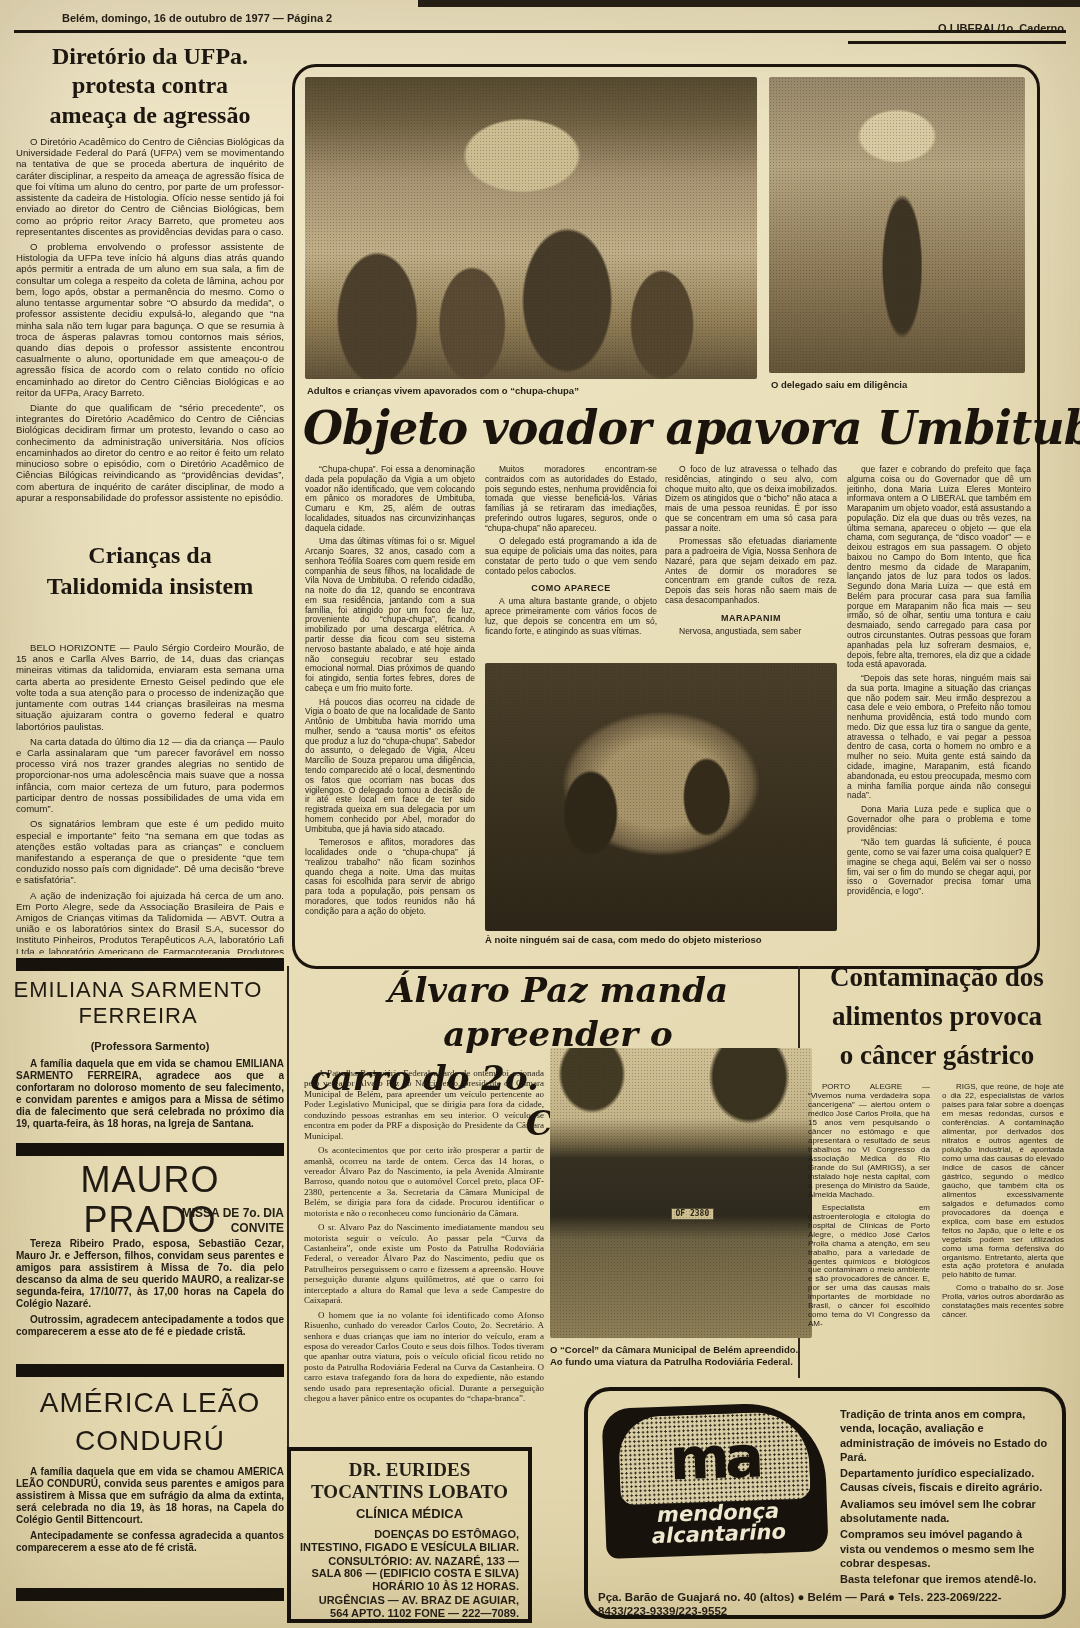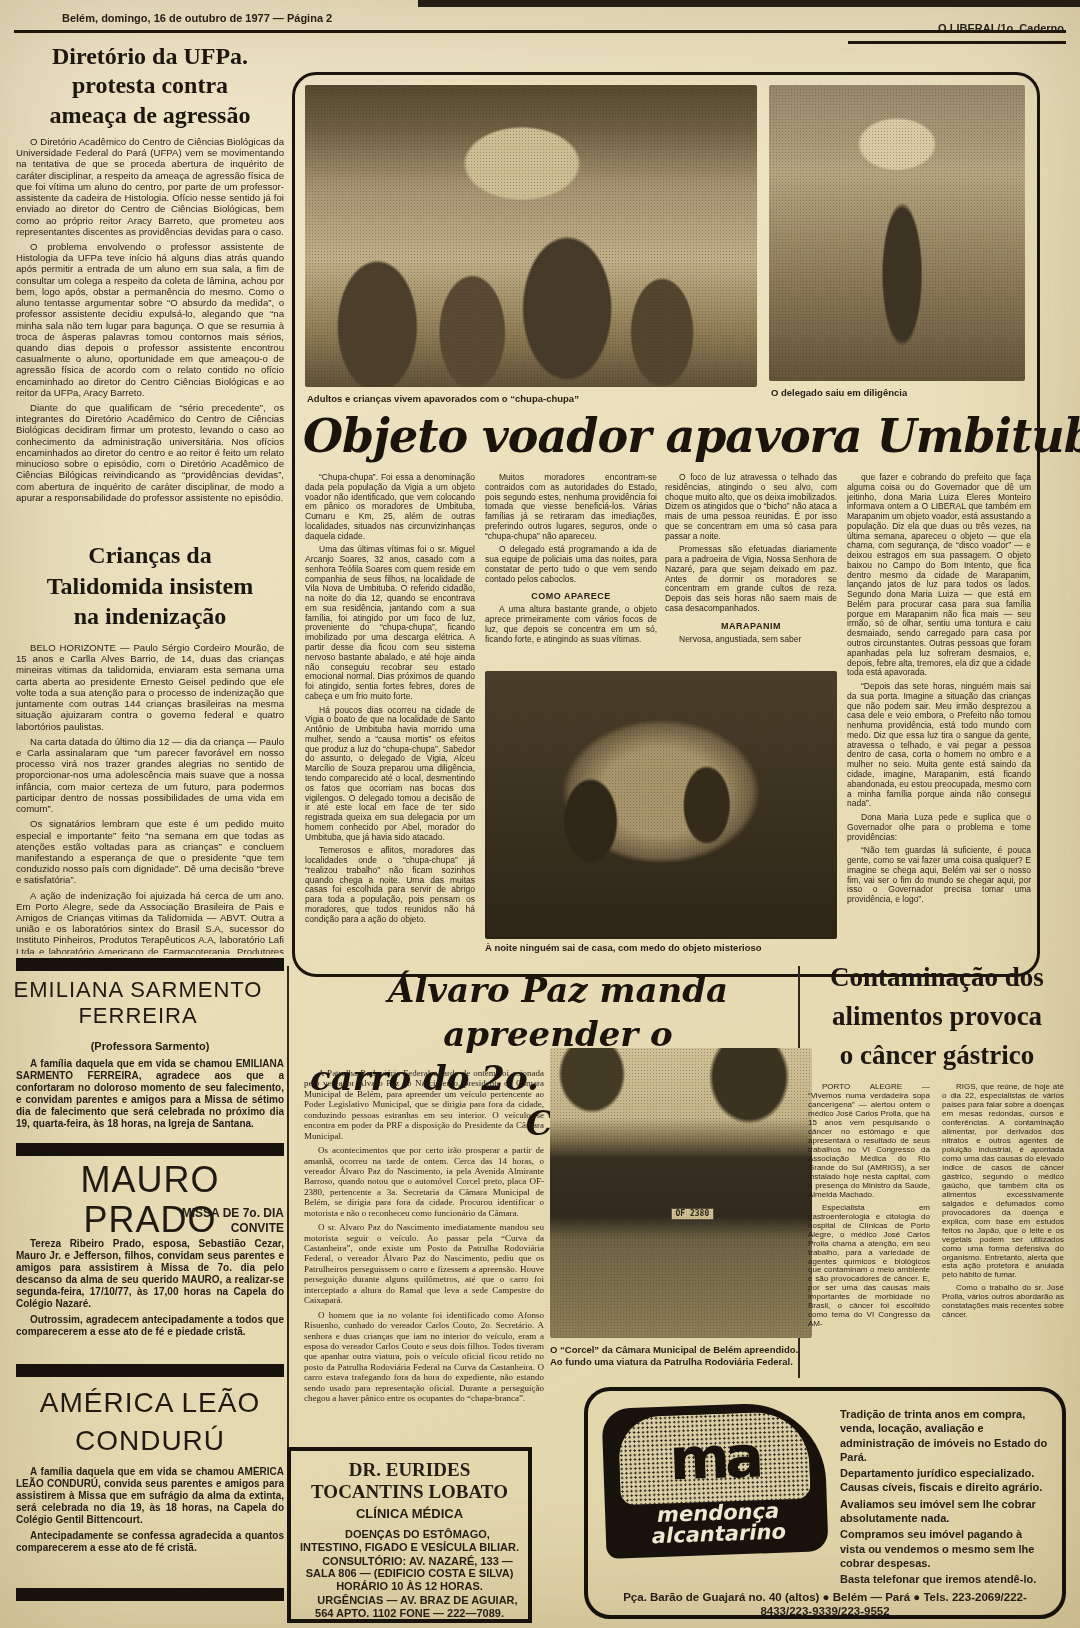--- a/index.html
+++ b/index.html
@@ -27,21 +27,21 @@
   .body-serif{font-family:"Liberation Serif",serif;font-size:9px;line-height:1.16;text-align:justify;overflow:hidden;}
   .body-cancer{font-size:8px;line-height:1.12;text-align:justify;overflow:hidden;}
   .obit-body{font-size:10px;line-height:1.2;font-weight:bold;text-align:justify;overflow:hidden;}
   .obit-title{font-family:"Liberation Sans",sans-serif;font-weight:400;letter-spacing:1px;text-align:center;color:#201a12;}
   .subhead{font:bold 9px/1.2 "Liberation Sans",sans-serif;text-align:center;letter-spacing:.5px;margin:3px 0;}
   .cap{font:bold 9.5px/1.25 "Liberation Sans",sans-serif;color:#241e15;}
   .bar{position:absolute;left:16px;width:268px;height:13px;background:#17120c;}
   .vrule{position:absolute;width:2px;background:#30281c;}
 
   
-  .mainbox{position:absolute;left:292px;top:72px;width:748px;height:905px;
+  .mainbox{position:absolute;left:292px;top:64px;width:748px;height:905px;
            border:3px solid #1b150d;border-radius:24px;box-sizing:border-box;}
 
   
   .photo{position:absolute;overflow:hidden;border-radius:2px;}
   .photo::after{content:"";position:absolute;inset:0;
     background-image:radial-gradient(rgba(52,42,26,.30) .6px,transparent .95px);
     background-size:3px 3px;}
   #photo-crowd{background:
     radial-gradient(70px 115px at 16% 80%,#4c3f2c 0 55%,transparent 58%),
     radial-gradient(58px 100px at 37% 82%,#5a4a33 0 55%,transparent 58%),
@@ -63,37 +63,37 @@
     radial-gradient(60px 70px at 16% 9%,#443b24 0 50%,transparent 56%),
     linear-gradient(180deg,#cfc096 0%,#c4b48a 24%,#7c6e4b 32%,#353022 38%,#2f2a1e 58%,#6d6243 66%,#8d7e57 100%);}
   .plate{position:absolute;left:46%;top:55%;padding:1px 4px;background:#cec090;
          border:1px solid #55503c;font:bold 8px/1 "DejaVu Sans Mono",monospace;color:#2c2717;}
 
   
   .clinicbox{position:absolute;left:287px;top:1447px;width:245px;height:176px;
              border:4px solid #17120c;box-sizing:border-box;padding:8px 9px;overflow:hidden;}
   .clinic-title{font-family:"Liberation Serif",serif;font-weight:bold;font-size:19px;line-height:1.15;text-align:center;}
   .clinic-sub{font:bold 13px/1.3 "Liberation Sans",sans-serif;text-align:center;margin:3px 0 5px;}
-  .clinic-lines p{margin:0 0 1px;text-indent:16px;font:bold 11px/1.18 "Liberation Sans",sans-serif;text-align:center;}
+  .clinic-lines p{margin:0 0 1px;text-indent:16px;font:bold 11px/1.18 "Liberation Sans",sans-serif;text-align:right;}
 
   .realtybox{position:absolute;left:584px;top:1387px;width:482px;height:232px;
              border:4px solid #17120c;border-radius:26px;box-sizing:border-box;overflow:hidden;}
   .blob{position:absolute;left:16px;top:14px;width:222px;height:150px;background:#17120c;
         border-radius:28px 80px 20px 12px;transform:rotate(-2deg);}
   .ht-pad{position:absolute;left:16px;top:9px;right:16px;height:88px;background:#d8cda5;
           background-image:radial-gradient(#2e281c 1px,transparent 1.25px);background-size:4.5px 4.5px;
           border-radius:42px 54px 14px 14px;display:flex;align-items:center;justify-content:center;}
   .ht-ma{font:bold 58px/1 "DejaVu Sans",sans-serif;letter-spacing:-5px;color:#17120c;}
   .brand{position:absolute;left:8px;right:4px;bottom:10px;color:#efe8cf;text-align:center;
          font:bold italic 21px/1 "DejaVu Sans",sans-serif;}
   .realty-lines{position:absolute;left:252px;top:16px;right:14px;}
   .realty-lines p{margin:0 0 2px;font:bold 11px/1.3 "Liberation Sans",sans-serif;text-align:left;text-indent:0;}
   .realty-footer{position:absolute;left:0;right:0;top:176px;text-align:center;
                  font:19px/1.1 "Liberation Sans",sans-serif;letter-spacing:.5px;}
-  .realty-addr{position:absolute;left:10px;right:10px;top:200px;text-align:center;
+  .realty-addr{position:absolute;left:10px;right:10px;top:200px;text-align:left;
                font:bold 11.5px/1.2 "Liberation Sans",sans-serif;}
 </style>
 </head>
 <body>
 
 <div class="page">
   <div class="top-edge"></div>
 
   <div class="abs hdr-left" style="left:18px;top:12px;width:560px;padding-left:44px;">Belém, domingo, 16 de outubro de 1977 — Página 2</div>
   <div class="rule" style="left:14px;right:14px;top:30px;height:2.5px;"></div>
@@ -110,21 +110,20 @@
 
   <p>O Diretório Acadêmico do Centro de Ciências Biológicas da Universidade Federal do Pará (UFPA) vem se movimentando na tentativa de que se proceda abertura de inquérito de caráter disciplinar, a respeito da ameaça de agressão física de que foi vítima um aluno do centro, por parte de um professor-assistente da cadeira de Histologia. Ofício nesse sentido já foi enviado ao diretor do Centro de Ciências Biológicas, bem como ao próprio reitor Aracy Barreto, que prometeu aos representantes discentes as providências devidas para o caso.</p>
       <p>O problema envolvendo o professor assistente de Histologia da UFPa teve início há alguns dias atrás quando após permitir a entrada de um aluno em sua sala, a fim de consultar um colega a respeito da coleta de lâmina, achou por bem, logo após, obstar a permanência do mesmo. Como o aluno tentasse argumentar sobre “O absurdo da medida”, o professor assistente decidiu expulsá-lo, alegando que “na minha sala não tem lugar para bagunça. O que se resumia à troca de ásperas palavras tomou contornos mais sérios, quando dias depois o professor assistente encontrou casualmente o aluno, oportunidade em que ameaçou-o de agressão física de acordo com o relato contido no ofício encaminhado ao diretor do Centro Ciências Biológicas e ao reitor da UFPa, Aracy Barreto.</p>
       <p>Diante do que qualificam de “sério precedente”, os integrantes do Diretório Acadêmico do Centro de Ciências Biológicas decidiram firmar um protesto, levando o caso ao conhecimento da administração universitária. Nos ofícios encaminhados ao diretor do centro e ao reitor é feito um relato minucioso sobre o episódio, com o Diretório Acadêmico de Ciências Bilógicas reivindicando as “providências devidas”, com abertura de inquérito de caráter disciplinar, de modo a apurar a responsabilidade do professor assistente no episódio.</p>
     </div>
 
   <div class="abs serif-head" style="left:16px;top:540px;width:268px;font-size:24px;line-height:1.28;">
 
   <span class="hl">Crianças da</span>
       <span class="hl">Talidomida insistem</span>
-      <span class="hl">na indenização</span>
     </div>
   <div class="abs paras body-left" style="left:16px;top:642px;width:268px;height:312px;">
 
   <p>BELO HORIZONTE — Paulo Sérgio Cordeiro Mourão, de 15 anos e Carlla Alves Barrio, de 14, duas das crianças mineiras vitimas da talidomida, enviaram esta semana uma carta aberta ao presidente Ernesto Geisel pedindo que ele volte toda a sua atenção para o processo de indenização que juntamente com outras 144 crianças brasileiras na mesma situação ajuizaram contra o governo federal e quatro labortórios paulistas.</p>
       <p>Na carta datada do último dia 12 — dia da criança — Paulo e Carla assinalaram que “um parecer favorável em nosso processo virá nos trazer grandes alegrias no sentido de proporcionar-nos uma adolescência mais suave que a nossa infância, com maior certeza de um futuro, para podermos participar dentro de nossas possibilidades de uma vida em comum”.</p>
       <p>Os signatários lembram que este é um pedido muito especial e importante” feito “na semana em que todas as atenções estão voltadas para as crianças” e concluem manifestando a esperança de que o presidente “que tem conduzido nosso país com dignidade”. Dê uma decisão “breve e satisfatória”.</p>
       <p>A ação de indenização foi ajuizada há cerca de um ano. Em Porto Alegre, sede da Associação Brasileira de Pais e Amigos de Crianças vitimas da Talidomida — ABVT. Outra a união e os laboratórios sintex do Brasil S.A, sucessor do Instituto Pinheiros, Produtos Terapêuticos A.A, laboratório Lafi Ltda e laboratório Americano de Farmacoterapia. Produtores de “Sedalis”. “Sedalis 100”, “Sleep” e “Sedin”.</p>
     </div>
 
   <div class="bar" style="top:958px;"></div>

